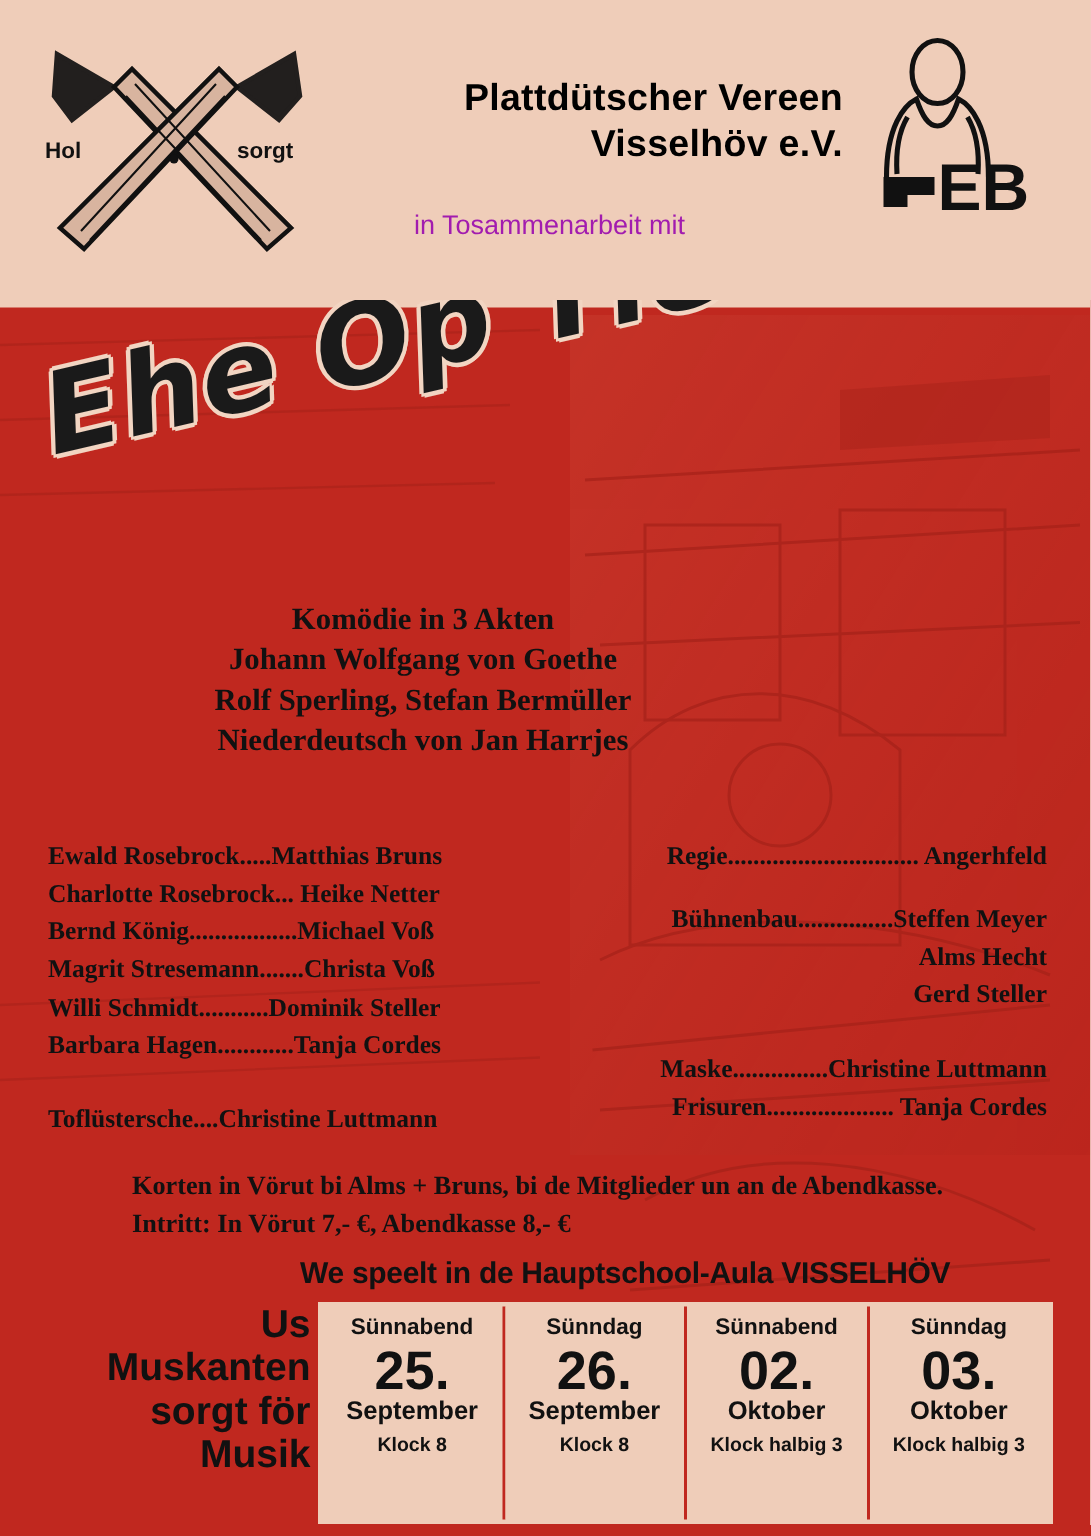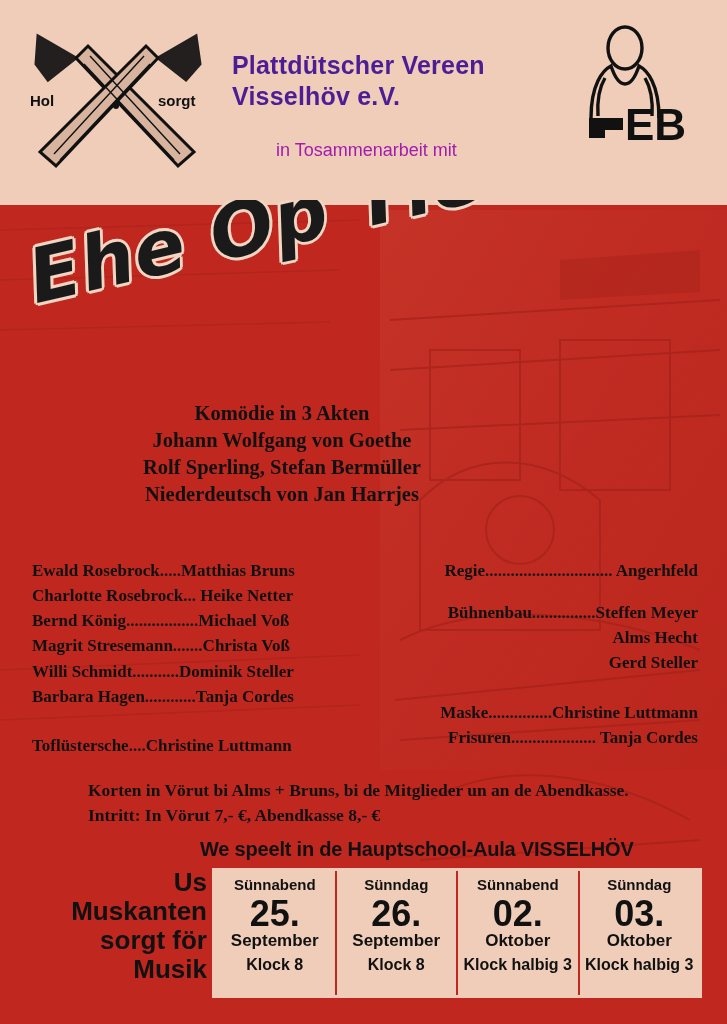--- a/index.html
+++ b/index.html
@@ -38,25 +38,26 @@
     left: 18px; top: 18px;
     width: 195px;
     height: 160px;
   }
   .logo-x svg { display: block; }
 
   .club-name {
     position: absolute;
     left: 232px; top: 50px;
     width: 330px;
-    color: #4c1d95;
+    color: #000000;
     font-size: 25px;
     font-weight: bold;
     line-height: 1.22;
     letter-spacing: 0.2px;
+    text-align: right;
   }
   .coop-line {
     position: absolute;
     left: 276px; top: 140px;
     color: #a21caf;
     font-size: 18px;
     font-weight: normal;
   }
 
   .leb-logo {
@@ -192,21 +193,21 @@
     font-size: 26px;
     line-height: 1.12;
     text-align: right;
   }
 
   
   .dates {
     position: absolute;
     left: 212px; top: 668px;
     width: 490px;
-    height: 130px;
+    height: 148px;
     background: #efcdb9;
     border: 3px solid #efcdb9;
     display: flex;
   }
   .date-cell {
     flex: 1 1 0;
     background: #efcdb9;
     color: #111;
     text-align: center;
     padding: 6px 2px 4px 2px;
@@ -227,21 +228,21 @@
     font-weight: bold;
     line-height: 1.05;
     margin-top: 1px;
   }
   .d-month {
     font-size: 17px;
     font-weight: bold;
     line-height: 1.1;
   }
   .d-time {
-    font-size: 16px;
+    font-size: 13px;
     font-weight: bold;
     margin-top: 5px;
     line-height: 1.1;
   }
 </style>
 </head>
 <body>
 
 <div class="poster">
 

